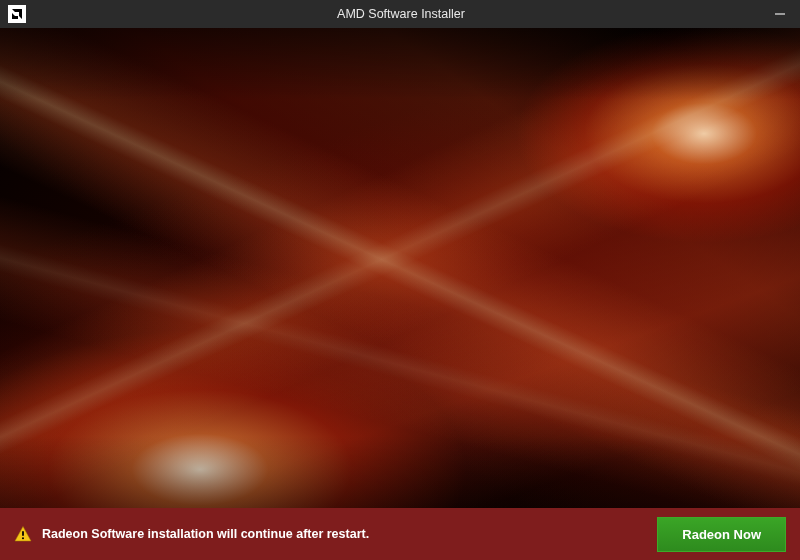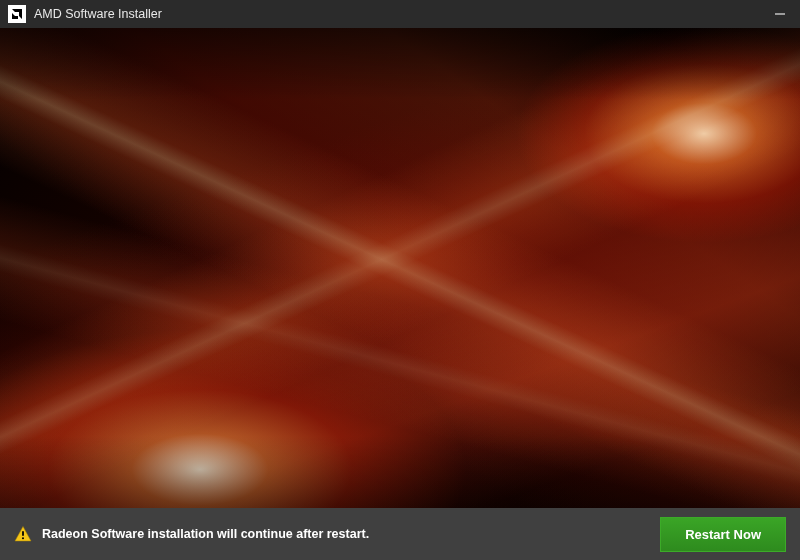--- a/index.html
+++ b/index.html
@@ -29,20 +29,21 @@
     .titlebar .logo {
       width: 18px;
       height: 18px;
       margin-right: 8px;
       display: flex;
       align-items: center;
       justify-content: center;
     }
     .titlebar .title-text {
       flex: 1;
+      text-align: center;
     }
     .titlebar .minimize-btn {
       width: 24px;
       height: 100%;
       display: flex;
       align-items: center;
       justify-content: center;
       cursor: pointer;
       color: #e8e8e8;
     }
@@ -92,21 +93,21 @@
       white-space: nowrap;
       z-index: 2;
       text-shadow: 0 1px 3px rgba(0,0,0,0.6);
     }
     .footer {
       position: absolute;
       bottom: 0;
       left: 0;
       right: 0;
       height: 52px;
-      background: #404040;
+      background: #7f1d1d;
       display: flex;
       align-items: center;
       padding: 0 14px;
       z-index: 10;
     }
     .footer .warn-icon {
       width: 18px;
       height: 18px;
       margin-right: 10px;
       display: flex;
@@ -156,14 +157,14 @@
 
 <div class="footer">
   <span class="warn-icon">
     <svg width="18" height="18" viewBox="0 0 18 18">
       <path d="M 9 1.5 L 17 16 L 1 16 Z" fill="#f5c518" stroke="#aa8400" stroke-width="0.5"></path>
       <rect x="8.1" y="6" width="1.8" height="5" rx="0.9" fill="#000"></rect>
       <circle cx="9" cy="13.2" r="1.05" fill="#000"></circle>
     </svg>
   </span>
   <span class="status-text">Radeon Software installation will continue after restart.</span>
-  <button class="restart-btn">Restart Now</button>
+  <button class="restart-btn">Radeon Now</button>
 </div>
 
 </body></html>

